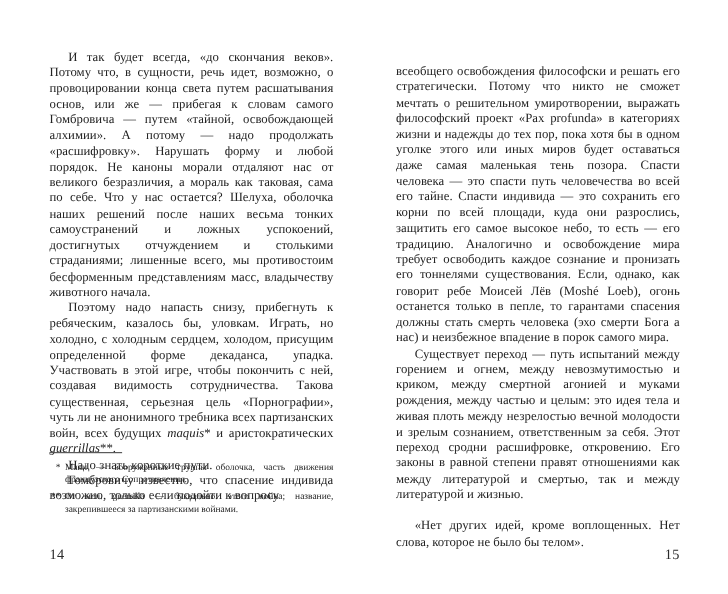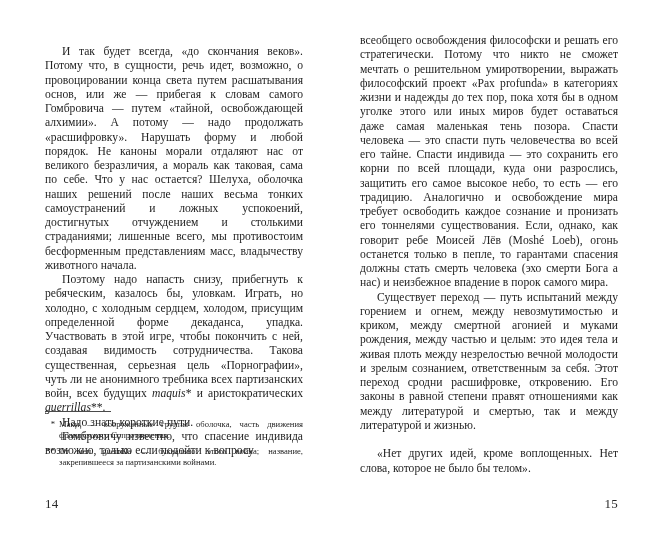--- a/index.html
+++ b/index.html
@@ -27,21 +27,21 @@
   }
 
   .page {
     position: relative;
     width: 331px;
     height: 540px;
     box-sizing: border-box;
   }
 
   .page-left   { padding: 45px 28px 0 45px; }
-  .page-right  { padding: 34px 44px 0 29px; }
+  .page-right  { padding: 58px 44px 0 29px; }
 
   .textblock {
     width: 100%;
   }
 
   p.body {
     margin: 0;
     text-align: justify;
     text-justify: inter-word;
     font-size: 11.6px;

